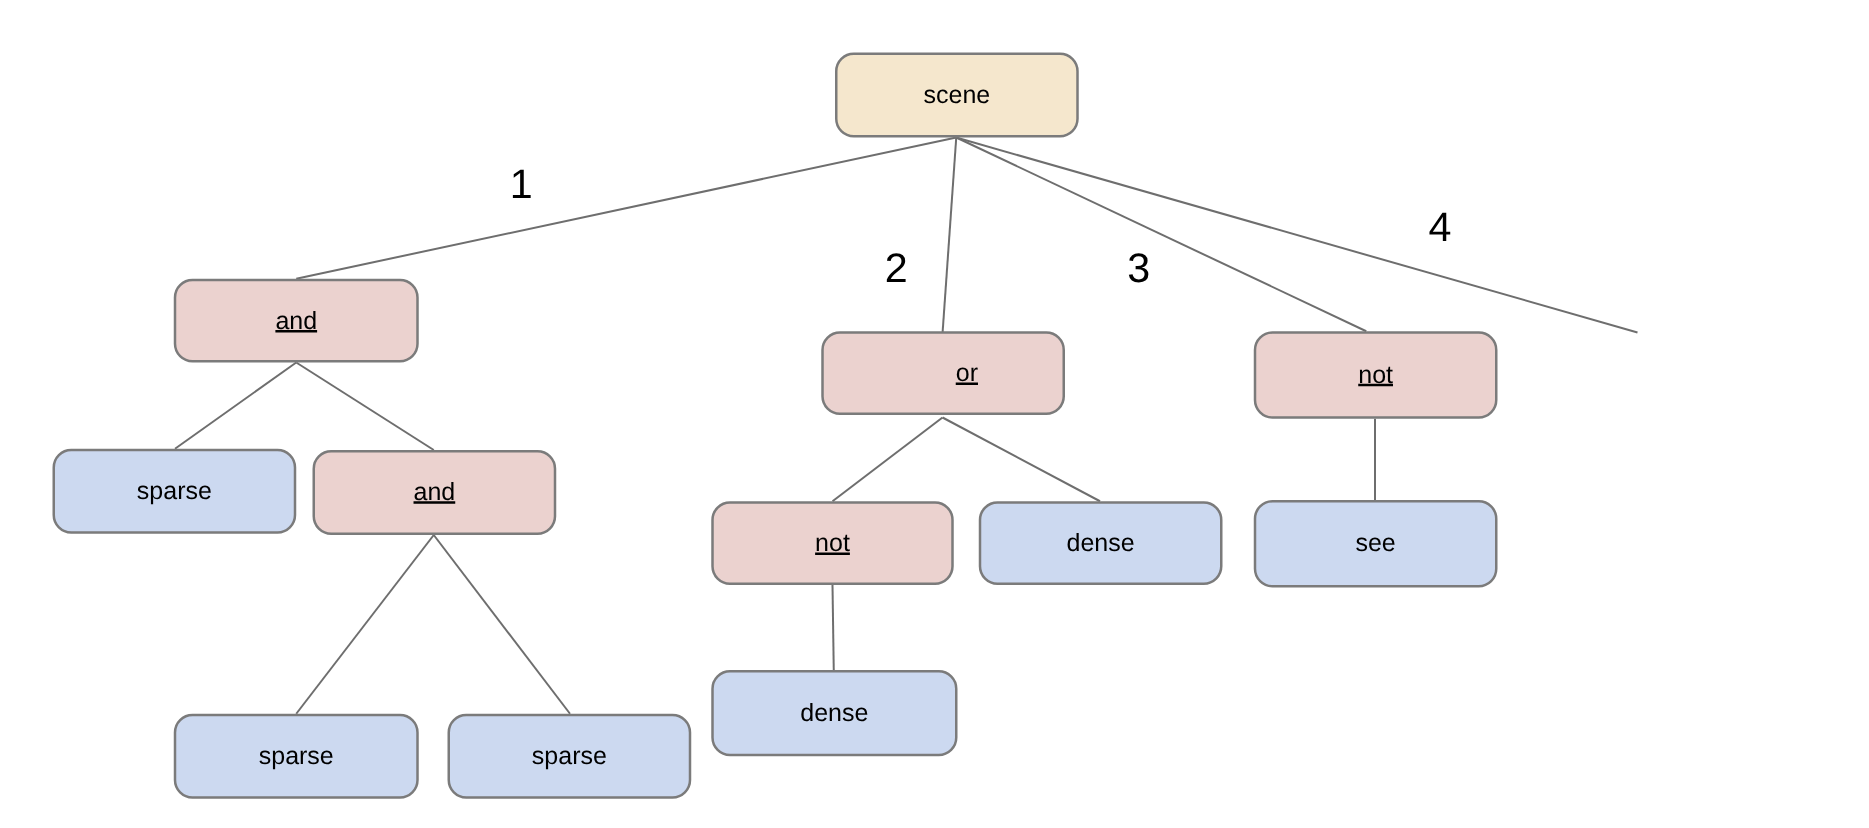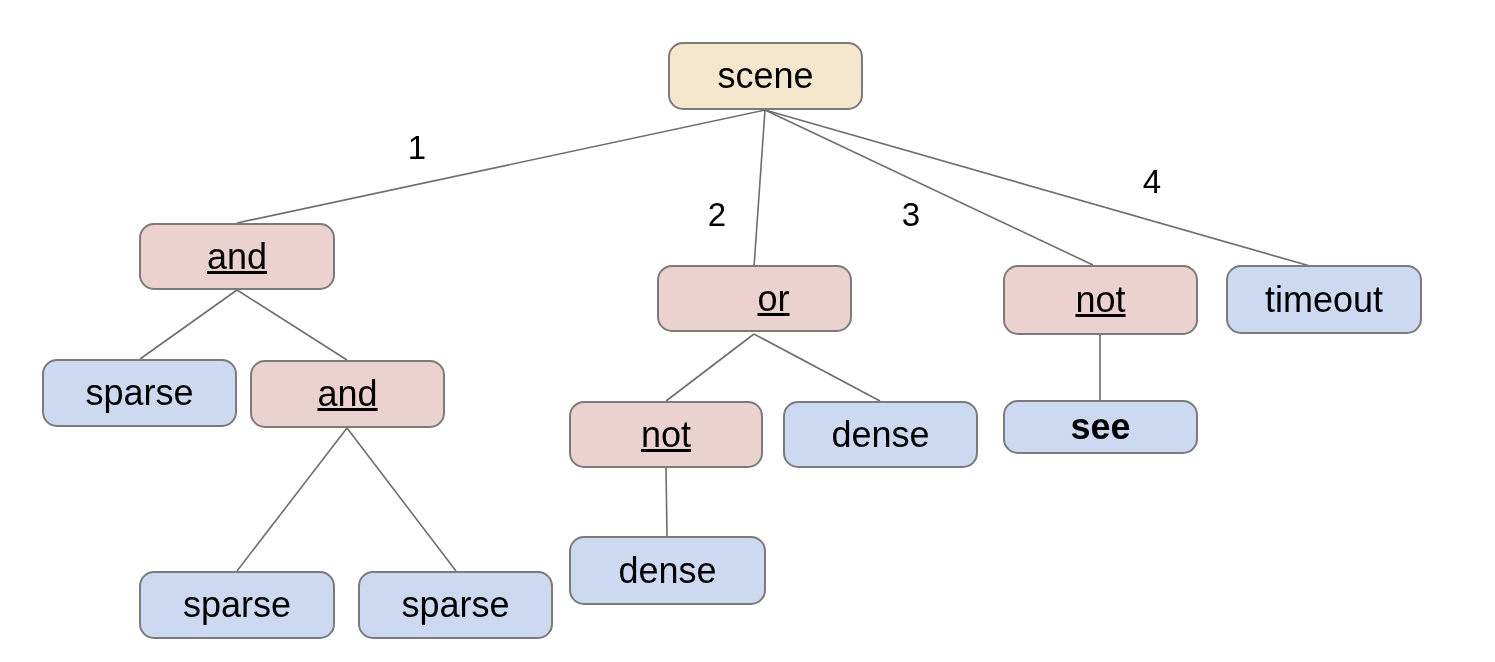--- a/index.html
+++ b/index.html
@@ -29,21 +29,21 @@
     stroke-width: 1.6;
   }
   .node {
     position: absolute;
     display: flex;
     align-items: center;
     justify-content: center;
     box-sizing: border-box;
     border: 2px solid var(--node-border, #7b7b7b);
     border-radius: 15px;
-    font-size: 36px;
+    font-size: 20px;
     color: var(--label-text, #000);
     line-height: 1;
     white-space: nowrap;
   }
   .node-root     { background: var(--root-fill, #f5e7cd); }
   .node-operator { background: var(--operator-fill, #ebd2cf); text-decoration: underline; }
   .node-leaf     { background: var(--leaf-fill, #ccd9f0); }
   .edge-label {
     position: absolute;
     transform: translate(-50%, -50%);
@@ -70,27 +70,26 @@
     <line x1="754" y1="334" x2="880" y2="401"></line>
     <line x1="666" y1="468" x2="667" y2="536"></line>
     <line x1="1100" y1="335" x2="1100" y2="400"></line>
   </svg>
 
   <div class="node node-root" style="left:668px; top:42px; width:195px; height:68px;">scene</div>
 
   <div class="node node-operator" style="left:139px; top:223px; width:196px; height:67px;">and</div>
   <div class="node node-operator" style="left:657px; top:265px; width:195px; height:67px;padding-left:38px;">or</div>
   <div class="node node-operator" style="left:1003px; top:265px; width:195px; height:70px;">not</div>
-  <div class="node node-leaf" style="left:1226px; top:265px; width:196px; height:69px;">timeout</div>
 
   <div class="node node-leaf" style="left:42px; top:359px; width:195px; height:68px;">sparse</div>
   <div class="node node-operator" style="left:250px; top:360px; width:195px; height:68px;">and</div>
   <div class="node node-operator" style="left:569px; top:401px; width:194px; height:67px;">not</div>
   <div class="node node-leaf" style="left:783px; top:401px; width:195px; height:67px;">dense</div>
-  <div class="node node-leaf" style="left:1003px; top:400px; width:195px; height:54px;font-weight:bold;">see</div>
+  <div class="node node-leaf" style="left:1003px; top:400px; width:195px; height:70px;">see</div>
 
   <div class="node node-leaf" style="left:569px; top:536px; width:197px; height:69px;">dense</div>
   <div class="node node-leaf" style="left:139px; top:571px; width:196px; height:68px;">sparse</div>
   <div class="node node-leaf" style="left:358px; top:571px; width:195px; height:68px;">sparse</div>
 
   <div class="edge-label" style="left:417px; top:147px;">1</div>
   <div class="edge-label" style="left:717px; top:214px;">2</div>
   <div class="edge-label" style="left:911px; top:214px;">3</div>
   <div class="edge-label" style="left:1152px; top:181px;">4</div>
 

